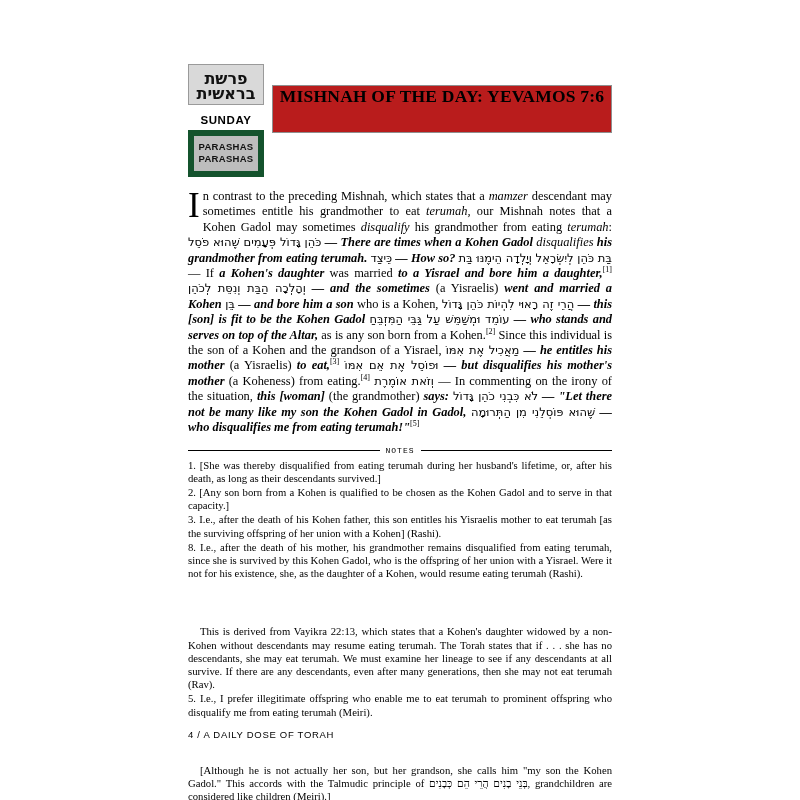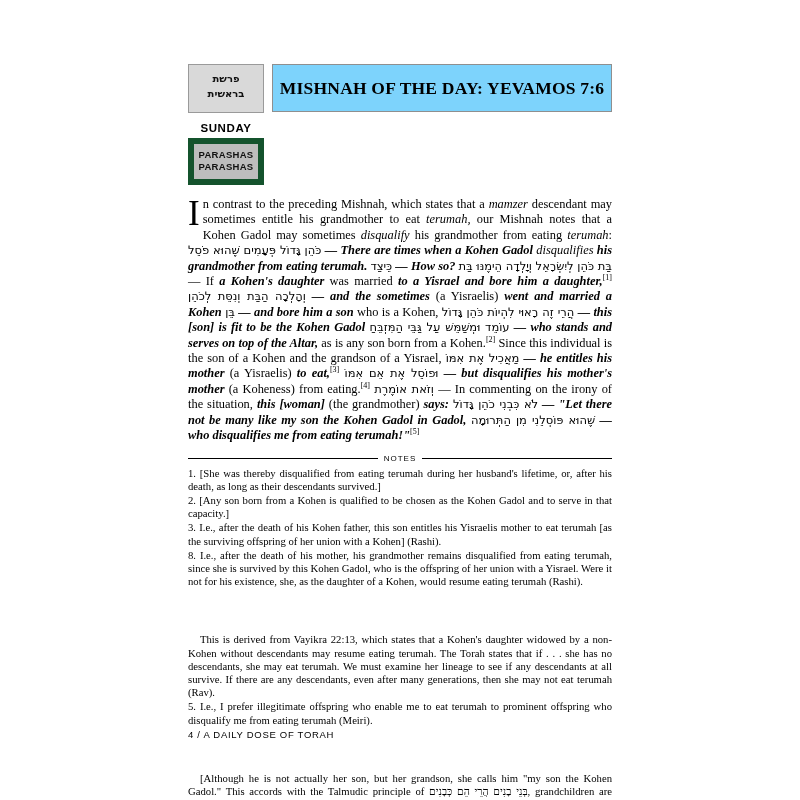--- a/index.html
+++ b/index.html
@@ -34,23 +34,23 @@
     display: flex;
     flex-direction: column;
     align-items: stretch;
   }
   .parashah-hebrew {
     background: #d9d9d9;
     border: 1px solid #9a9a9a;
     text-align: center;
     font-family: "DejaVu Sans", sans-serif;
     font-weight: bold;
-    font-size: 10px;
+    font-size: 16px;
     line-height: 15px;
-    padding: 6px 2px 11px 2px;
+    padding: 6px 2px 3px 2px;
     color: #111;
     direction: rtl;
   }
   .sunday-label {
     text-align: center;
     font-family: "Liberation Sans", sans-serif;
     font-weight: bold;
     font-size: 11.5px;
     letter-spacing: 0.6px;
     padding: 9px 0 4px 0;
@@ -64,26 +64,26 @@
     font-size: 9.5px;
     font-weight: bold;
     letter-spacing: 0.3px;
     line-height: 12px;
     padding: 5px 2px 6px 2px;
     color: #111;
   }
   .title-bar {
     flex: 1;
     margin-left: 8px;
-    background: #7dd3fc;
+    background: #b91c1c;
     border: 1px solid #8f8f8f;
     height: 46px;
     display: flex;
-    align-items: center;
     justify-content: center;
+    margin-top: 21px;
   }
   .title-bar-text {
     font-family: "Liberation Serif", serif;
     font-weight: bold;
     font-size: 17.5px;
     letter-spacing: 0.2px;
     color: #000;
     text-align: center;
   }
   .body-col {
@@ -113,21 +113,21 @@
     unicode-bidi: isolate;
   }
   .bi { font-style: italic; font-weight: bold; }
   .i { font-style: italic; }
   sup { font-size: 8px; vertical-align: super; line-height: 0; }
   .notes-head {
     margin: 10px 0 0 0;
     display: flex;
     align-items: center;
     gap: 6px;
-    font-family: Liberation Sans, sans-serif;
+    font-family: Liberation Mono, monospace;
     font-size: 8px;
     letter-spacing: 1px;
     color: #000;
   }
   .notes-head .rule {
     flex: 1;
     height: 1px;
     background: #000;
   }
   .notes {

